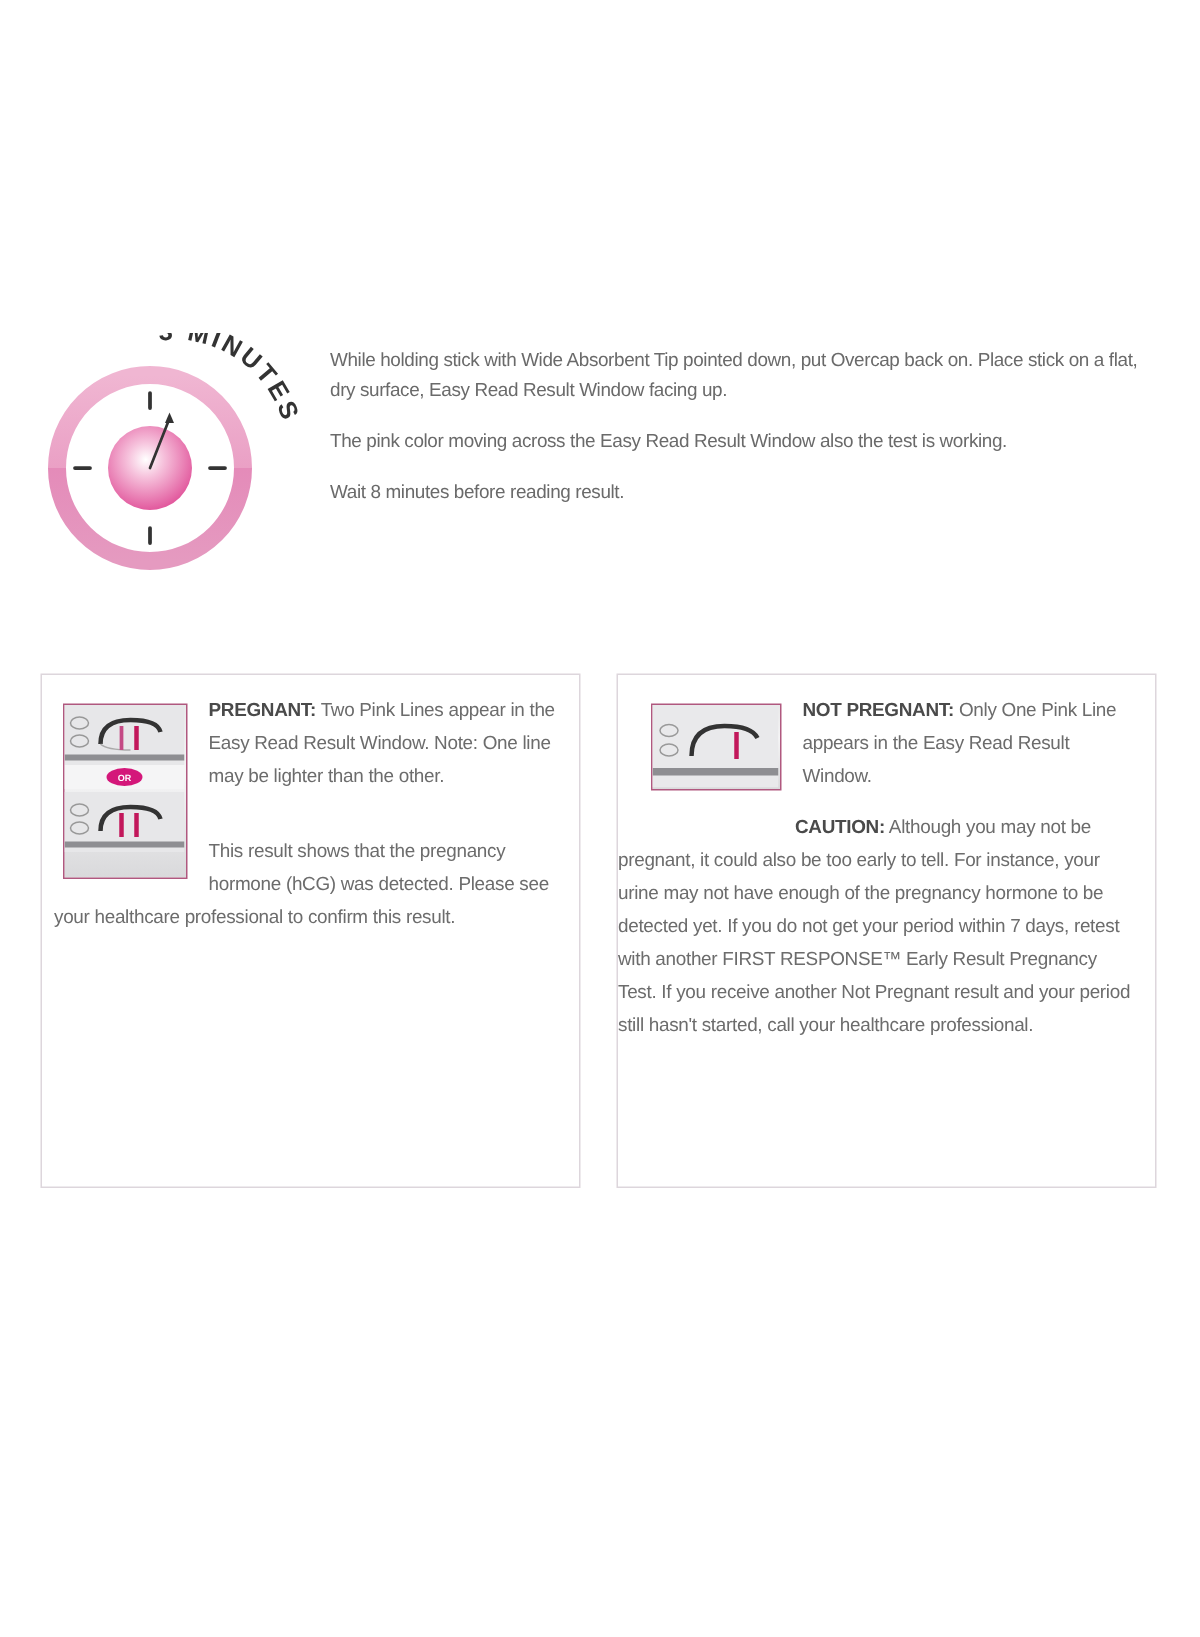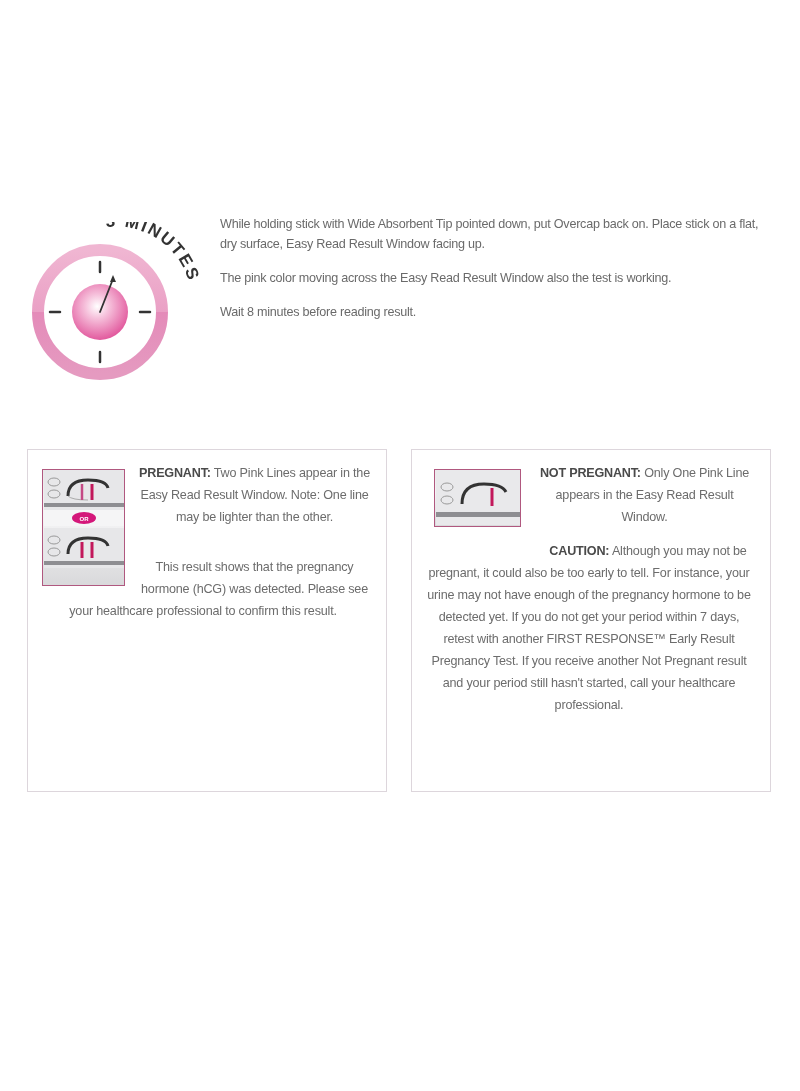--- a/index.html
+++ b/index.html
@@ -1,36 +1,36 @@
 <!DOCTYPE html>
 <html><head>
 <meta charset="utf-8">
 <style>
   * { box-sizing: border-box; margin: 0; padding: 0; }
   html, body { width: 800px; height: 1091px; background: #ffffff; overflow: hidden; }
   body { position: relative; font-family: "Liberation Sans", sans-serif; color: #6b6b6b; }
 
   .step { position: absolute; left: 0; top: 0; width: 800px; height: 420px; }
   .timer { position: absolute; left: 30px; top: 222px; width: 170px; height: 170px; }
-  .step-text { position: absolute; left: 220px; top: 214px; width: 550px; font-size: 12.6px; line-height: 20px; letter-spacing: -0.25px; color: #6a6a6a; }
+  .step-text { position: absolute; left: 220px; top: 230px; width: 550px; font-size: 12.6px; line-height: 20px; letter-spacing: -0.25px; color: #6a6a6a; }
   .step-text p { margin-bottom: 14px; }
 
-  .result-box { position: absolute; top: 449px; width: 360px; height: 343px; border: 1.5px solid #ddd6dc; background: #fff; text-align: center; }
+  .result-box { position: absolute; top: 449px; width: 360px; height: 343px; border: 1.5px solid #ddd6dc; background: #fff; }
   .result-box.left { left: 27px; }
   .result-box.right { left: 411px; }
 
   .thumb { float: left; background: linear-gradient(#e9e9ea, #f5f5f6 40%, #d9d9db); border: 1.5px solid #b0587f; margin-right: 12px; position: relative; }
   .left .thumb { width: 83px; height: 117px; margin: 19px 14px 6px 14px; }
   .right .thumb { width: 87px; height: 58px; margin: 19px 14px 6px 22px; }
 
   .rt { font-size: 12.6px; line-height: 22px; letter-spacing: -0.2px; padding: 12px 16px 0 0; color: #6c6c6c; }
   .left .rt { padding-left: 8px; }
   .rt p { margin-bottom: 10px; }
   .rt b { color: #4a4a4a; font-weight: bold; }
-  .right .rt { padding-left: 0; margin-left: 12px; }
+  .right .rt { padding-left: 0; }
   .left .caution-p { margin-left: 0; }
 </style>
 </head>
 <body>
 
 <section class="step">
   <div class="timer">
     <svg width="170" height="170" viewBox="0 0 170 170">
       <defs>
         <radialGradient id="ball" cx="45%" cy="40%" r="60%">

